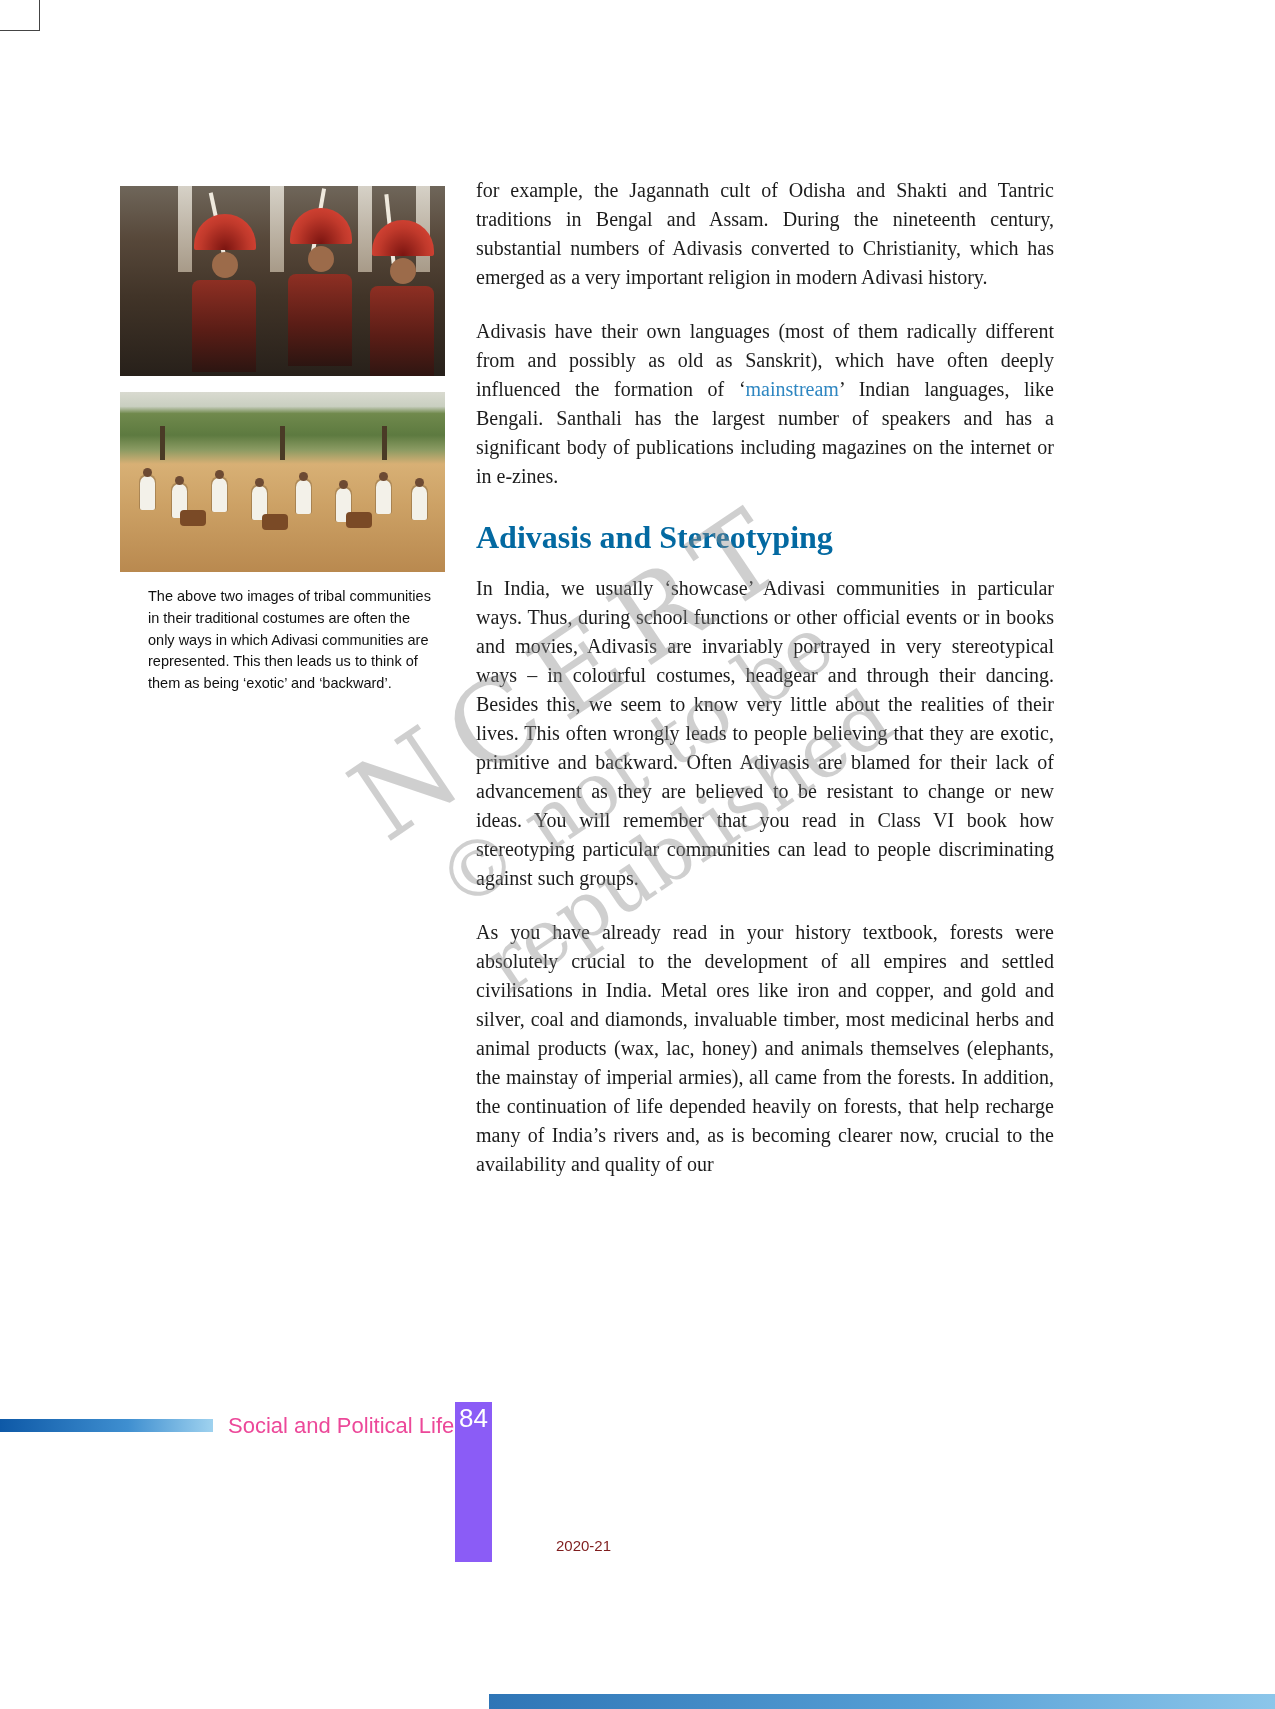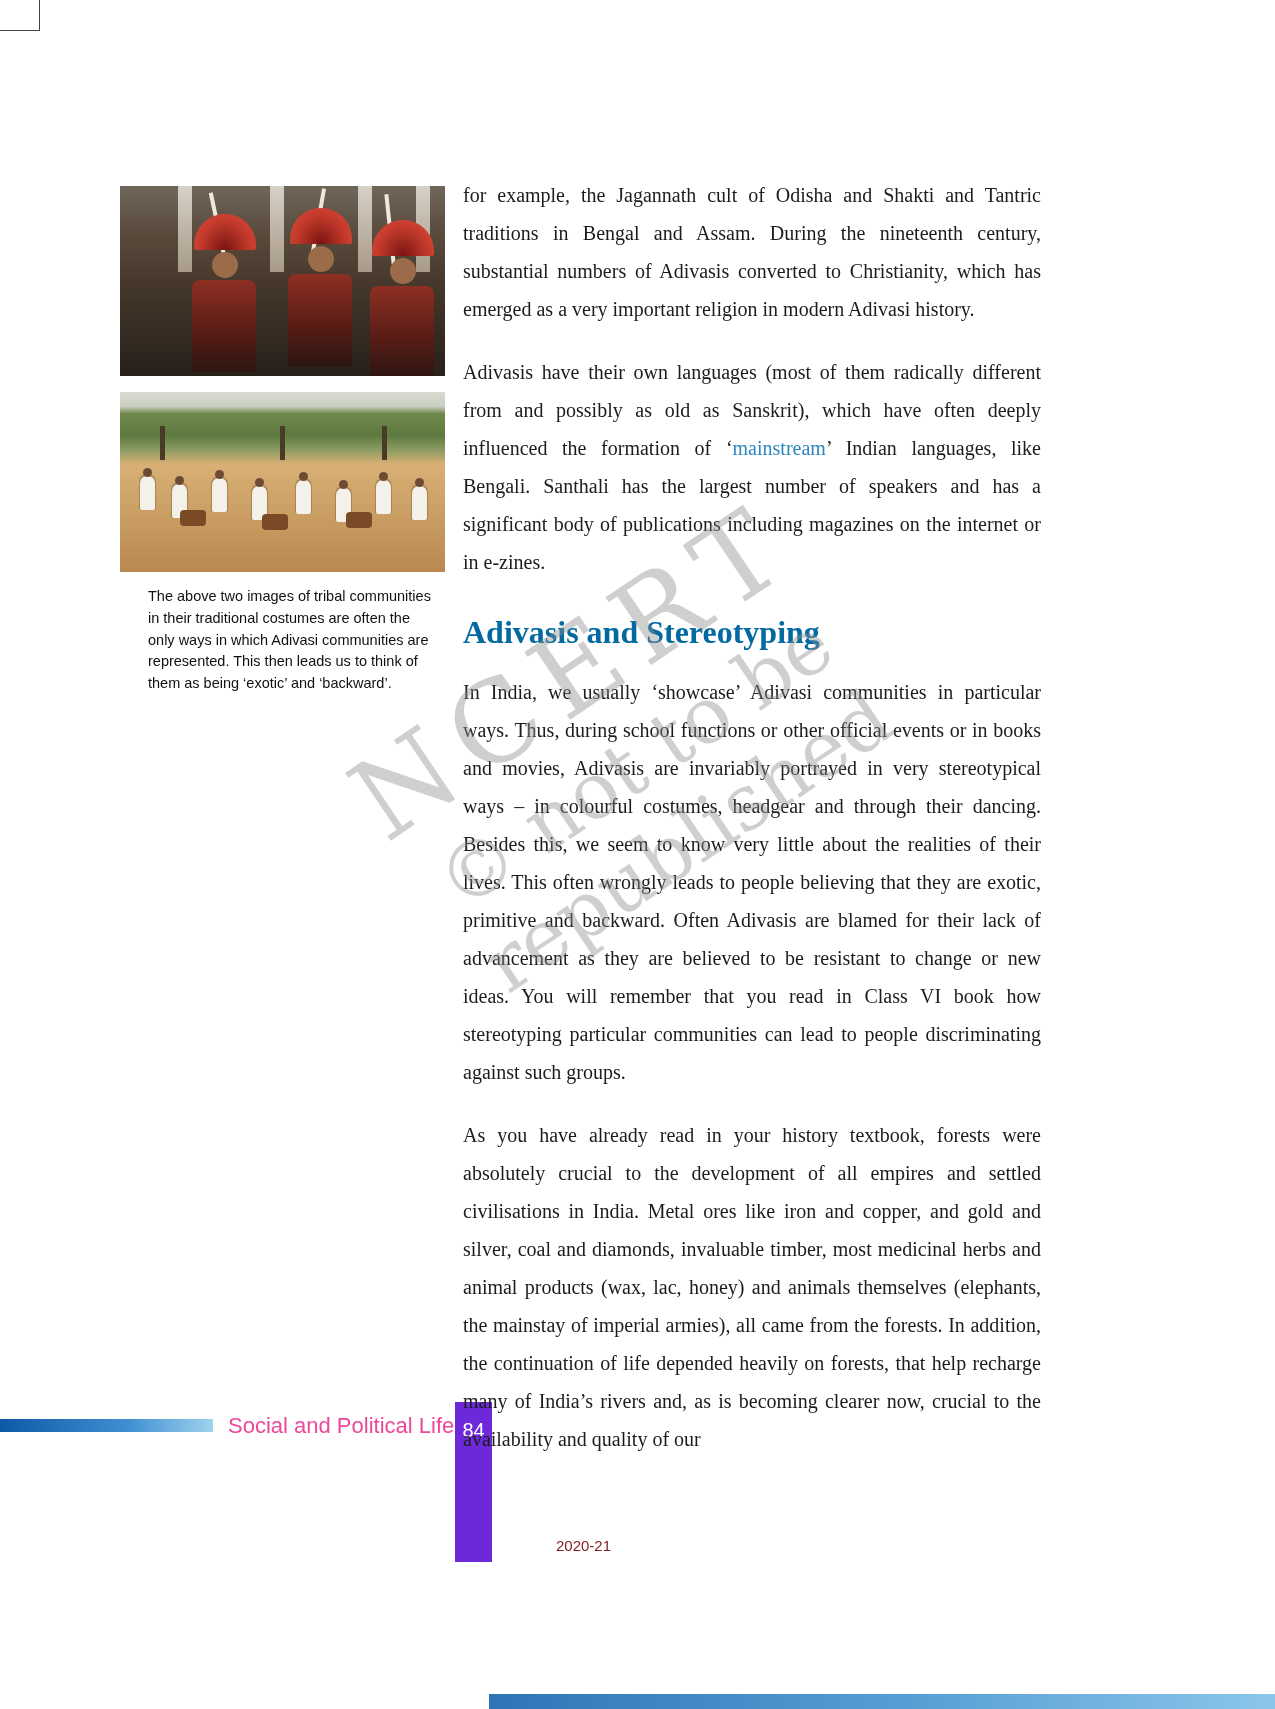--- a/index.html
+++ b/index.html
@@ -55,22 +55,22 @@
   .drum { position:absolute; width:26px; height:16px; border-radius:4px; background:#7a4a26; }
 
   .caption {
     position:absolute; left:148px; top:586px; width:288px;
     font-family:"Liberation Sans", sans-serif; font-size:14.5px; line-height:1.5;
     color:#111; text-align:left;
   }
 
   
   .text-col {
-    position:absolute; left:463px; top:176px; width:578px;
-    font-size:20px; line-height:38px; text-align:justify; z-index:2;
+    position:absolute; left:476px; top:176px; width:578px;
+    font-size:20px; line-height:29px; text-align:justify; z-index:2;
   }
   .text-col p { margin:0 0 25px 0; }
   .text-col h2 {
     font-family:"Liberation Serif", serif; font-weight:bold;
     font-size:32px; color:#0369a1; margin:32px 0 22px 0; text-align:left;
   }
   .glossary-link { color:#2e86c1; cursor:pointer; }
 
   
   .watermark {
@@ -86,22 +86,22 @@
   .footer-bar-left {
     position:absolute; left:0; top:1419px; width:213px; height:13px;
     background:linear-gradient(90deg,#0e59a7 0%,#3f8fd0 60%,#9fd2ef 100%);
   }
   .footer-title {
     position:absolute; left:228px; top:1413px;
     font-family:"Liberation Sans", sans-serif; font-size:22px; color:#ec4899;
   }
   .page-tab {
     position:absolute; left:455px; top:1402px; width:37px; height:160px;
-    background:#6d28d9; color:#ffffff; text-align:center;
-    font-family:"Liberation Sans", sans-serif; font-size:20px; padding-top:17px;
+    background:#8b5cf6; color:#ffffff; text-align:center;
+    font-family:"Liberation Sans", sans-serif; font-size:26px; padding-top:1px;
   }
   .year {
     position:absolute; left:556px; top:1537px;
     font-family:"Liberation Sans", sans-serif; font-size:15px; color:#7f1d1d;
   }
   .bottom-bar {
     position:absolute; left:489px; top:1694px; width:786px; height:15px;
     background:linear-gradient(90deg,#2e75b6 0%,#57a0d6 55%,#8cc6ea 100%);
   }
 </style>

